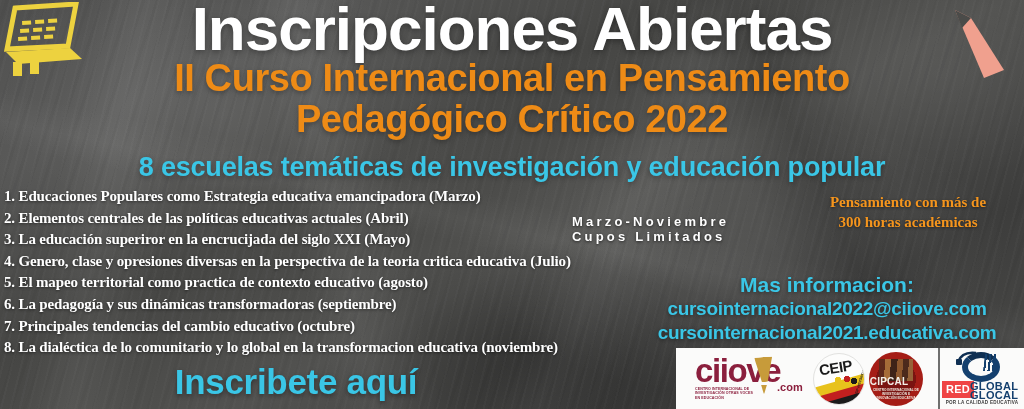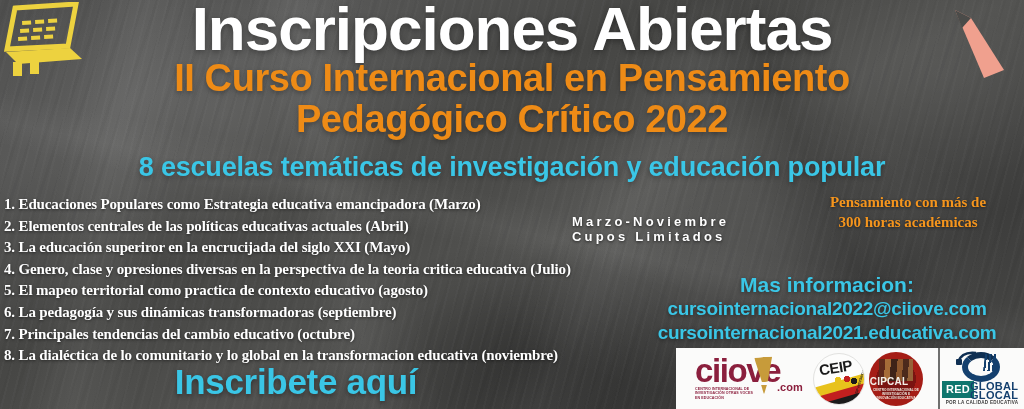--- a/index.html
+++ b/index.html
@@ -61,21 +61,21 @@
   }
   #title-tagline{
     display:block;margin-top:12px;
     font-size:27px;line-height:30px;font-weight:bold;color:#3ac6e6;
     letter-spacing:-.2px;
     text-shadow:0 2px 5px rgba(0,0,0,.3);
   }
 
   
   #schools-list{
-    left:4px;top:194px;width:690px;
+    left:4px;top:186px;width:690px;
   }
   .school-item{
     display:block;
     color:#ffffff;
     font-family:"Liberation Serif",serif;
     font-weight:bold;
     font-size:15px;
     line-height:21.6px;
     white-space:nowrap;
     text-shadow:0 1px 3px rgba(0,0,0,.55);
@@ -230,21 +230,21 @@
   #rg-plug{
     position:absolute;left:14px;top:0px;width:22px;height:14px;
   }
   #rg-bars{
     position:absolute;left:42px;top:3px;width:13px;height:17px;
     background:repeating-linear-gradient(90deg,#14406e 0 2.2px,transparent 2.2px 4.4px);
     transform:skewX(-7deg);
   }
   #rg-red{
     position:absolute;left:0px;top:30px;width:32px;height:17px;
-    background:#0f766e;
+    background:#ef4444;
     display:flex;align-items:center;justify-content:center;
     font-size:11px;font-weight:bold;color:#fff;letter-spacing:.2px;
   }
   #rg-blue-l1,#rg-blue-l2{
     position:absolute;left:28px;
     font-size:11px;line-height:11px;font-weight:bold;color:#14406e;
     letter-spacing:.3px;
   }
   #rg-blue-l1{top:30px;}
   #rg-blue-l2{top:39px;}

